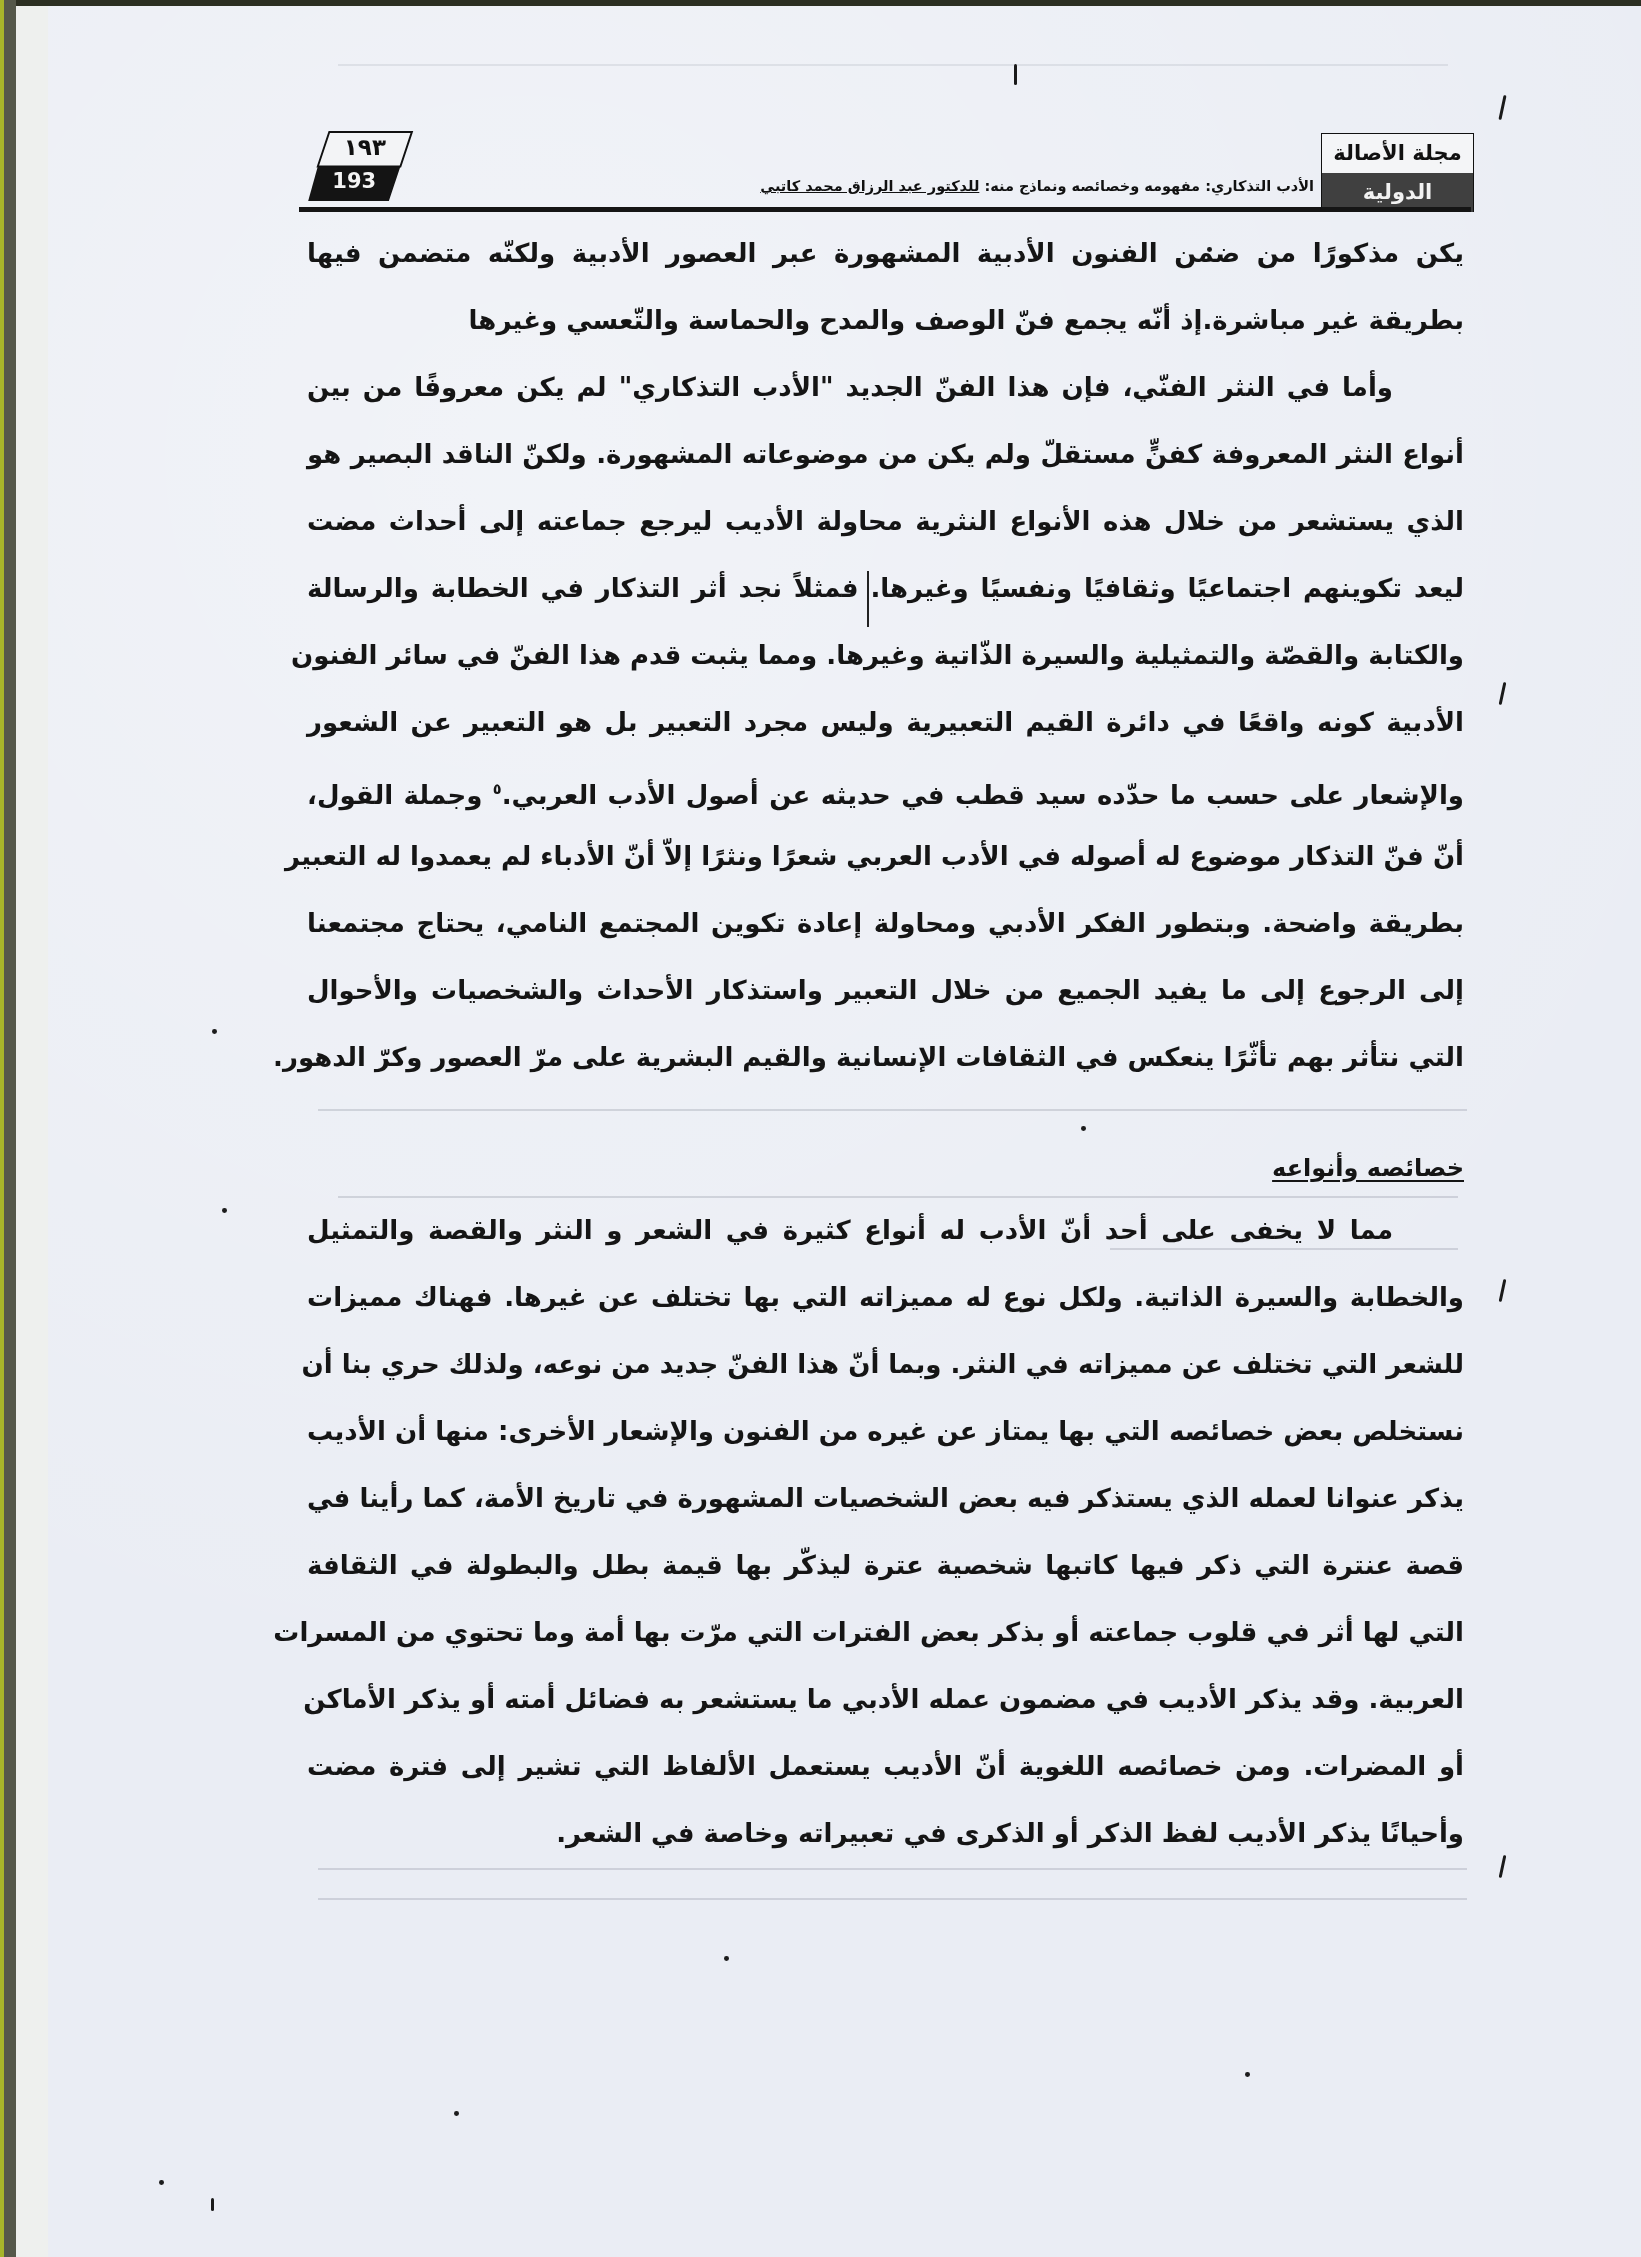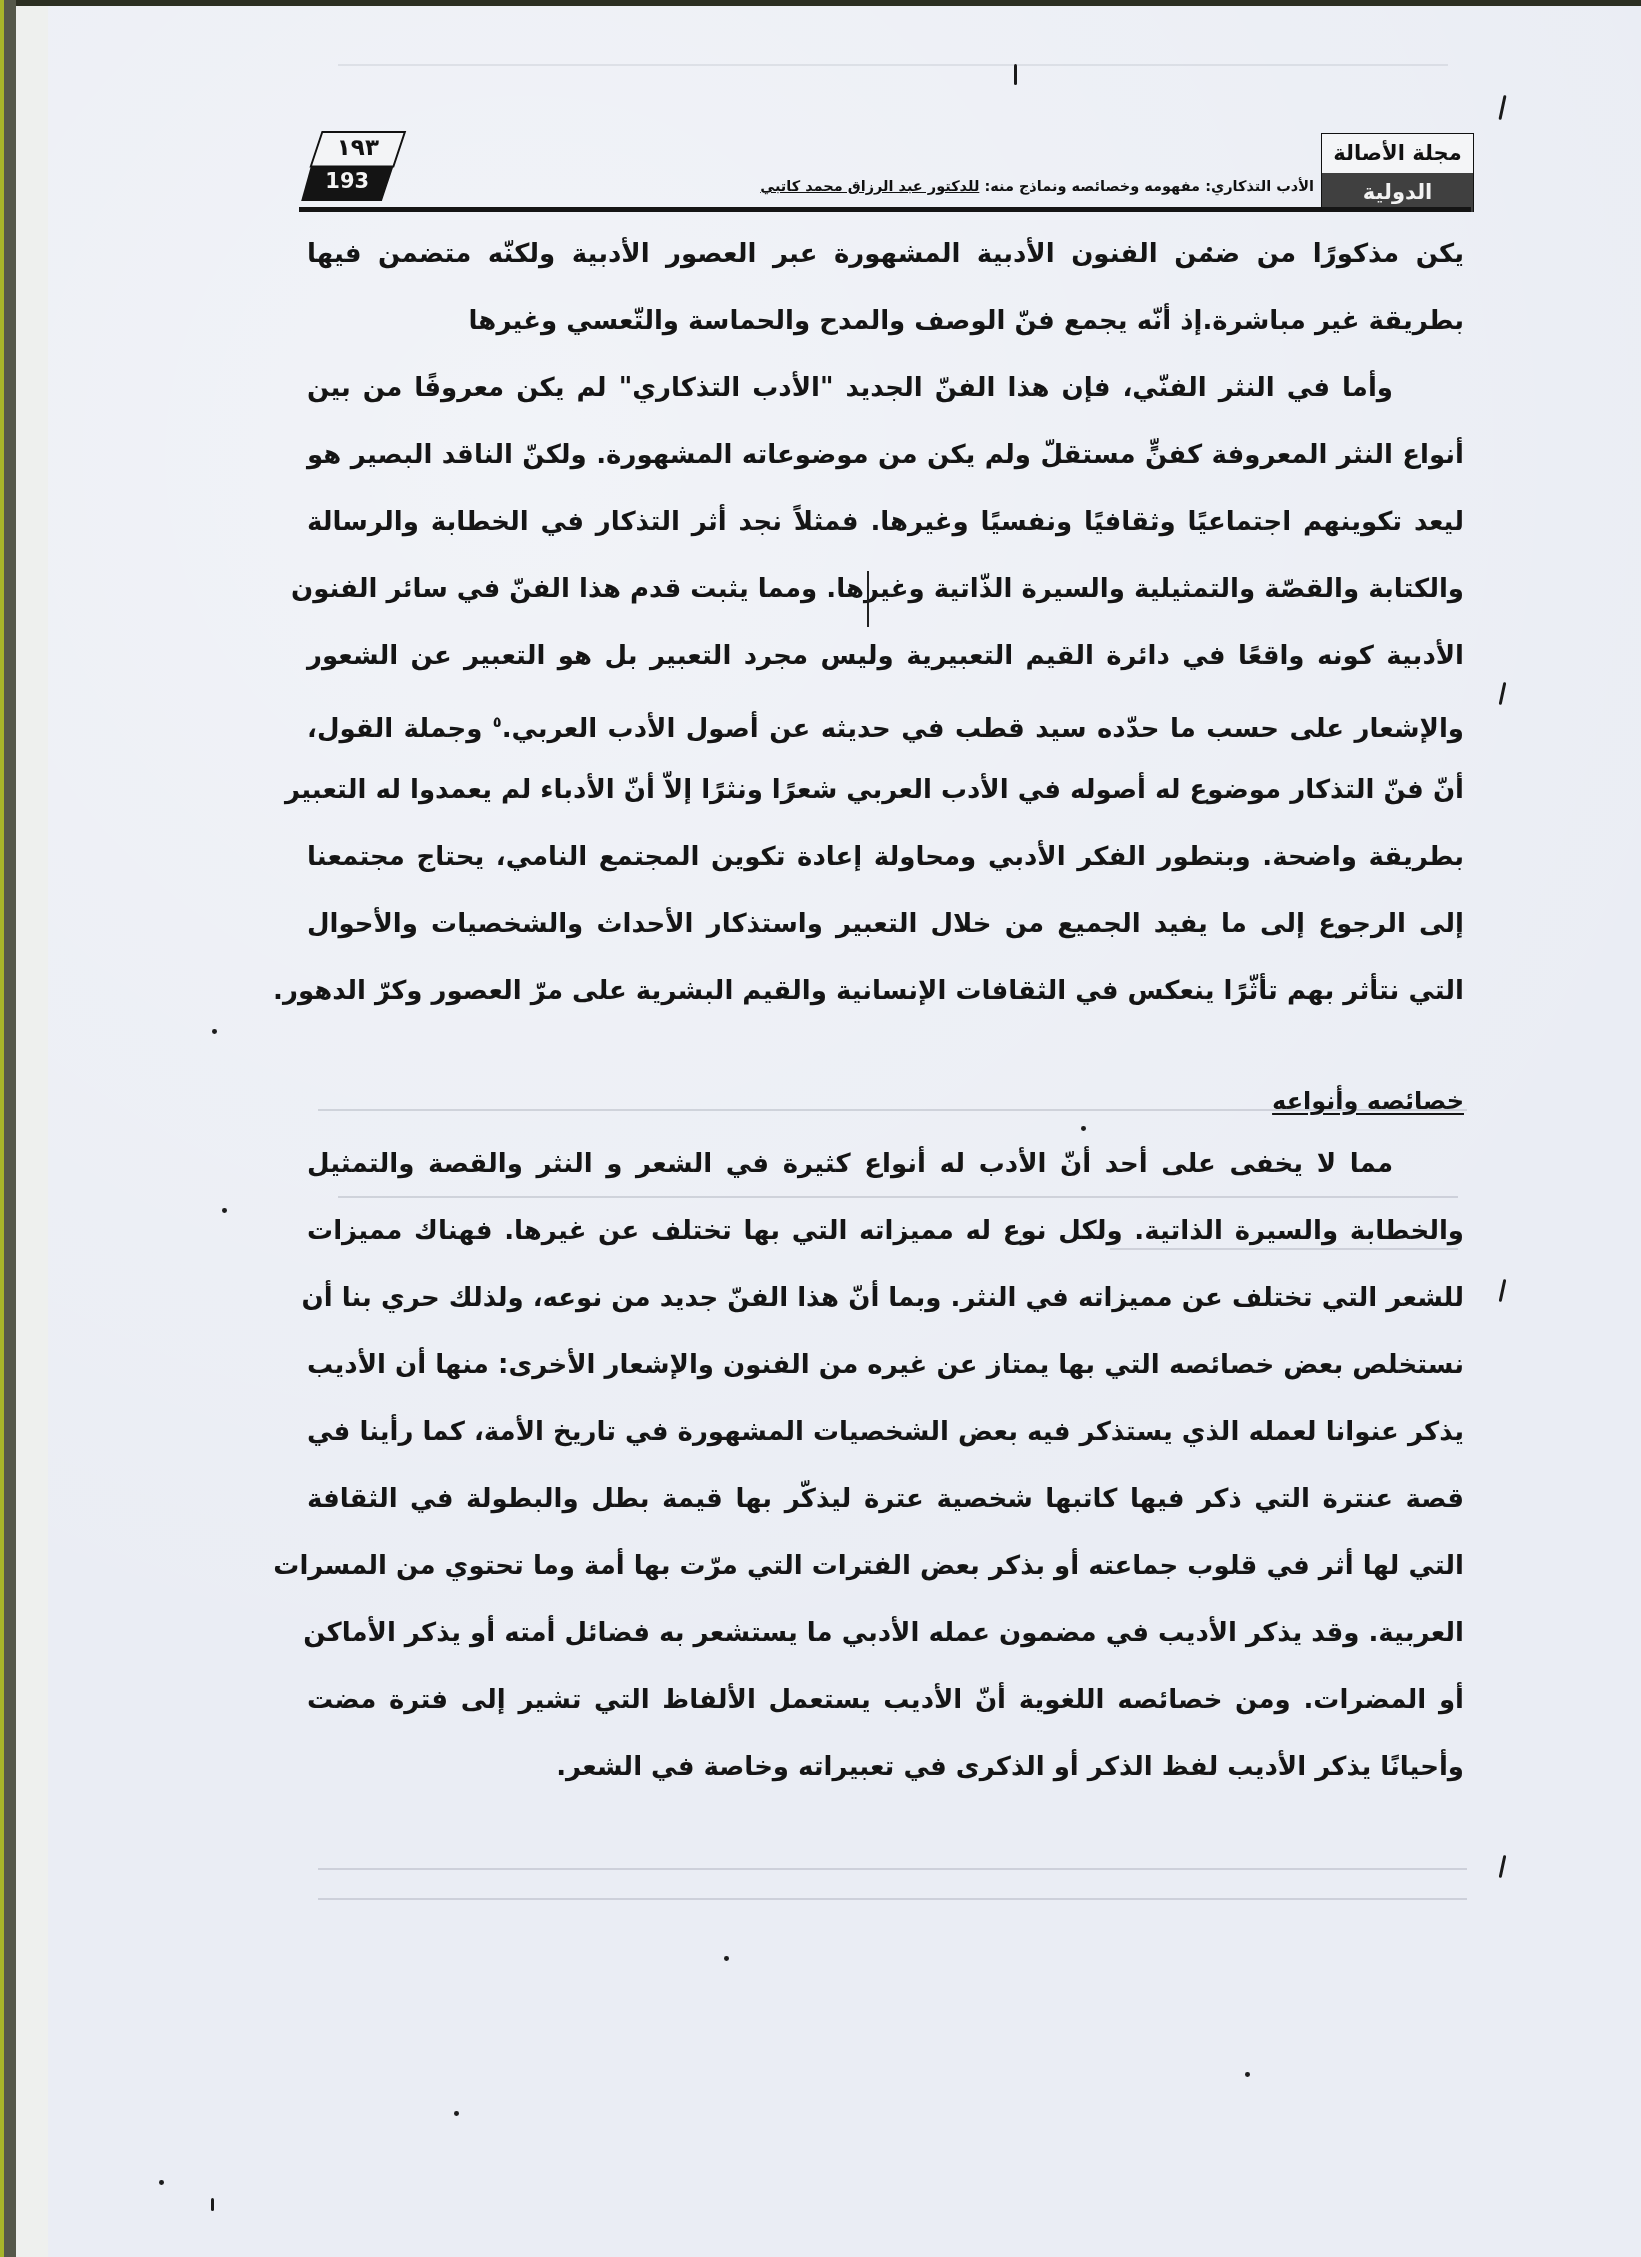--- a/index.html
+++ b/index.html
@@ -48,21 +48,21 @@
       position: absolute; left: 579px; top: 172px; width: 687px; height: 25px;
       direction: rtl; text-align: right;
       font-family: "DejaVu Sans", sans-serif; font-weight: bold; font-size: 14.5px; color: #111;
       white-space: nowrap;
     }
     .running-title .author { text-decoration: underline; }
     .header-rule {
       position: absolute; left: 251px; top: 201px; width: 1172px; height: 4.8px; background: #151515;
     }
     .page-num-box {
-      position: absolute; left: 253px; top: 124px; width: 106px; height: 71px;
+      position: absolute; left: 260px; top: 124px; width: 106px; height: 71px;
     }
     .page-num-box svg { position: absolute; left: 0; top: 0; }
     .page-num-ar {
       position: absolute; left: 15.4px; top: 3.9px; width: 83px; height: 33px;
       font-family: "DejaVu Sans", sans-serif; font-weight: bold; font-size: 23px; color: #111;
       text-align: center; direction: rtl; letter-spacing: 5.8px;
     }
     .page-num-en {
       position: absolute; left: 7.7px; top: 39px; width: 77px; height: 31px;
       font-family: "DejaVu Sans", sans-serif; font-weight: bold; font-size: 21px; color: #f4f4f4;
@@ -130,20 +130,21 @@
   </div>
 
   <div class="body-text">
     <div>
       <div class="line">يكن مذكورًا من ضمن الفنون الأدبية المشهورة عبر العصور الأدبية ولكنّه متضمن فيها</div>
       <div class="line last">بطريقة غير مباشرة.إذ أنّه يجمع فنّ الوصف والمدح والحماسة والتّعسي وغيرها</div>
     </div>
     <div>
       <div class="line indent">وأما في النثر الفنّي، فإن هذا الفنّ الجديد "الأدب التذكاري" لم يكن معروفًا من بين</div>
       <div class="line">أنواع النثر المعروفة كفنٍّ مستقلّ ولم يكن من موضوعاته المشهورة. ولكنّ الناقد البصير هو</div>
+      <div class="line">الذي يستشعر من خلال هذه الأنواع النثرية محاولة الأديب ليرجع جماعته إلى أحداث مضت</div>
       <div class="line">ليعد تكوينهم اجتماعيًا وثقافيًا ونفسيًا وغيرها. فمثلاً نجد أثر التذكار في الخطابة والرسالة</div>
       <div class="line">والكتابة والقصّة والتمثيلية والسيرة الذّاتية وغيرها. ومما يثبت قدم هذا الفنّ في سائر الفنون</div>
       <div class="line">الأدبية كونه واقعًا في دائرة القيم التعبيرية وليس مجرد التعبير بل هو التعبير عن الشعور</div>
       <div class="line"><span>والإشعار على حسب ما حدّده سيد قطب في حديثه عن أصول الأدب العربي.</span><span class="sup">٥</span><span> وجملة القول،</span></div>
       <div class="line">أنّ فنّ التذكار موضوع له أصوله في الأدب العربي شعرًا ونثرًا إلاّ أنّ الأدباء لم يعمدوا له التعبير</div>
       <div class="line">بطريقة واضحة. وبتطور الفكر الأدبي ومحاولة إعادة تكوين المجتمع النامي، يحتاج مجتمعنا</div>
       <div class="line">إلى الرجوع إلى ما يفيد الجميع من خلال التعبير واستذكار الأحداث والشخصيات والأحوال</div>
       <div class="line last">التي نتأثر بهم تأثّرًا ينعكس في الثقافات الإنسانية والقيم البشرية على مرّ العصور وكرّ الدهور.</div>
     </div>
 

